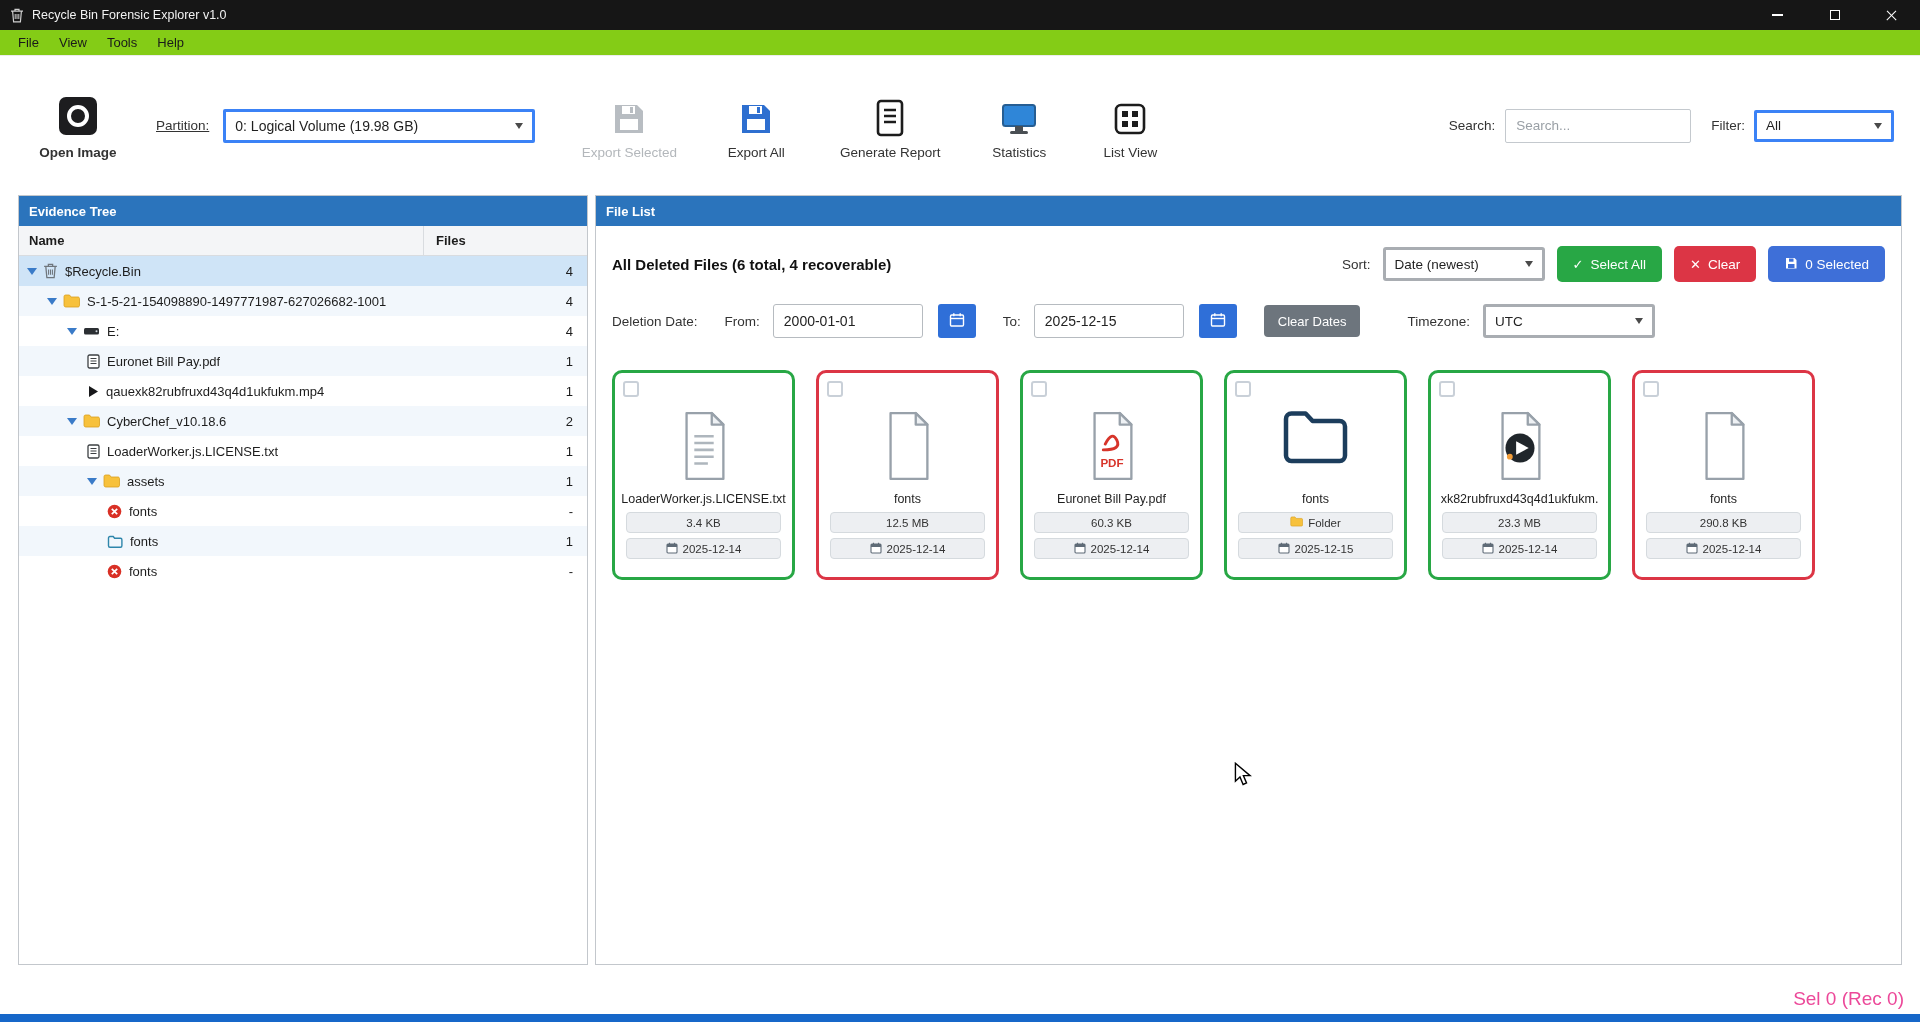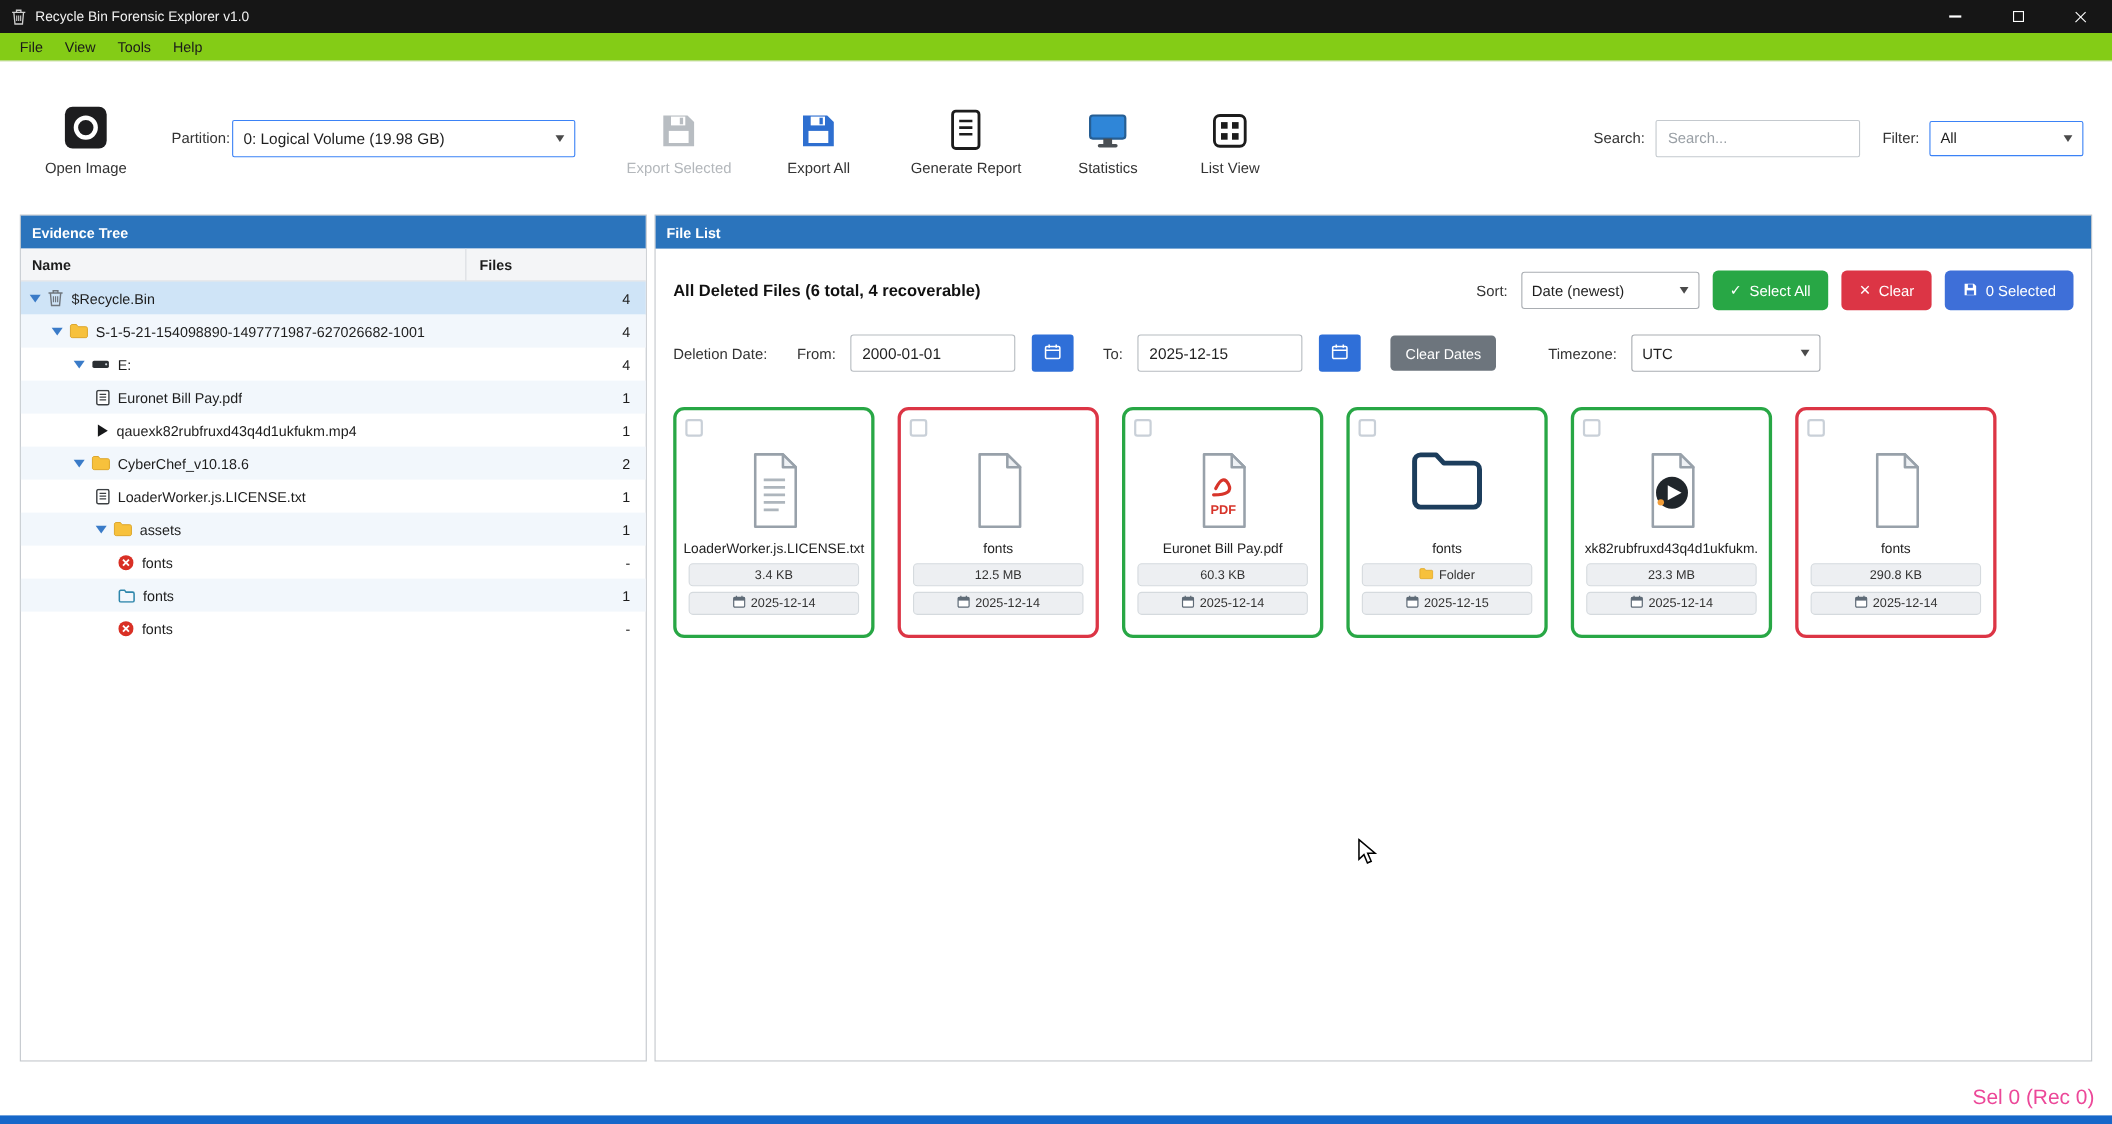--- a/index.html
+++ b/index.html
@@ -22,21 +22,21 @@
   .menubar { height:26px; background:#84cc16; display:flex; align-items:center; padding-left:8px; border-bottom:1px solid #ececec; }
   .menuitem { font-size:13px; color:#1a1a1a; padding:4px 10px; }
 
   
   .toolbar { height:139px; display:flex; align-items:center; padding:0 26px; background:#fff; }
   .tbtn { display:flex; flex-direction:column; align-items:center; gap:7px; }
   .tbtn .tico { height:46px; display:flex; align-items:flex-end; }
   .tbtn .tlab { font-size:13.5px; color:#333; white-space:nowrap; }
   .tbtn.disabled .tlab { color:#b3b7bb; }
   .tb-field-label { font-size:13.5px; color:#333; white-space:nowrap; }
-  .select { display:inline-flex; align-items:center; justify-content:space-between; background:#fff; border:1px solid #3b82f6; border-radius:2px; padding:0 9px; font-size:14px; color:#1f1f1f; }
+  .select { display:inline-flex; align-items:center; justify-content:space-between; background:#fff; border:3px solid #3b82f6; border-radius:2px; padding:0 9px; font-size:14px; color:#1f1f1f; }
   .chev { width:0; height:0; border-left:4.5px solid transparent; border-right:4.5px solid transparent; border-top:6px solid #4a4a4a; margin-left:8px; }
   .search-input { width:186px; height:34px; border:1px solid #c4c9ce; border-radius:2px; padding:0 10px; font-size:13.5px; font-family:inherit; color:#222; }
   .search-input::placeholder { color:#9aa0a6; }
 
   
   .panels { display:flex; gap:7px; margin:0 18px; height:770px; }
   .panel { background:#fff; border:1px solid #c3c7cc; display:flex; flex-direction:column; }
   .panel-left { width:570px; flex:none; }
   .panel-right { flex:1; }
   .panel-header { height:30px; background:var(--header,#2b74bc); color:#fff; font-size:13px; font-weight:bold; display:flex; align-items:center; padding:0 10px; flex:none; }
@@ -114,31 +114,31 @@
   </div>
 
   <div class="menubar">
     <span class="menuitem">File</span>
     <span class="menuitem">View</span>
     <span class="menuitem">Tools</span>
     <span class="menuitem">Help</span>
   </div>
 
   <div class="toolbar">
-    <div class="tbtn" style="width:104px;">
+    <div class="tbtn" style="width:104px;font-weight:bold;">
       <span class="tico">
         <svg width="44" height="44" viewBox="0 0 44 44">
             <rect x="3" y="3" width="38" height="38" rx="7" fill="#1d1d1f"></rect>
             <circle cx="22" cy="22" r="9" fill="none" stroke="#fff" stroke-width="4"></circle>
           </svg>
       </span>
       <span class="tlab">Open Image</span>
     </div>
 
-    <span class="tb-field-label" style="margin-left:26px; margin-right:2px;">Partition:</span>
+    <span class="tb-field-label" style="margin-left:26px; margin-right:14px;text-decoration:underline;">Partition:</span>
     <div class="select" style="width:312px; height:34px;">
       <span>0: Logical Volume (19.98 GB)</span>
       <span class="chev"></span>
     </div>
 
     <div class="tbtn disabled" style="margin-left:38px; width:112px;">
       <span class="tico">
         <svg width="38" height="38" viewBox="0 0 38 38">
             <path d="M5 5h22l6 6v22H5z" fill="#b8bdc2"></path>
             <rect x="12" y="6" width="13" height="8" fill="#fff"></rect>

